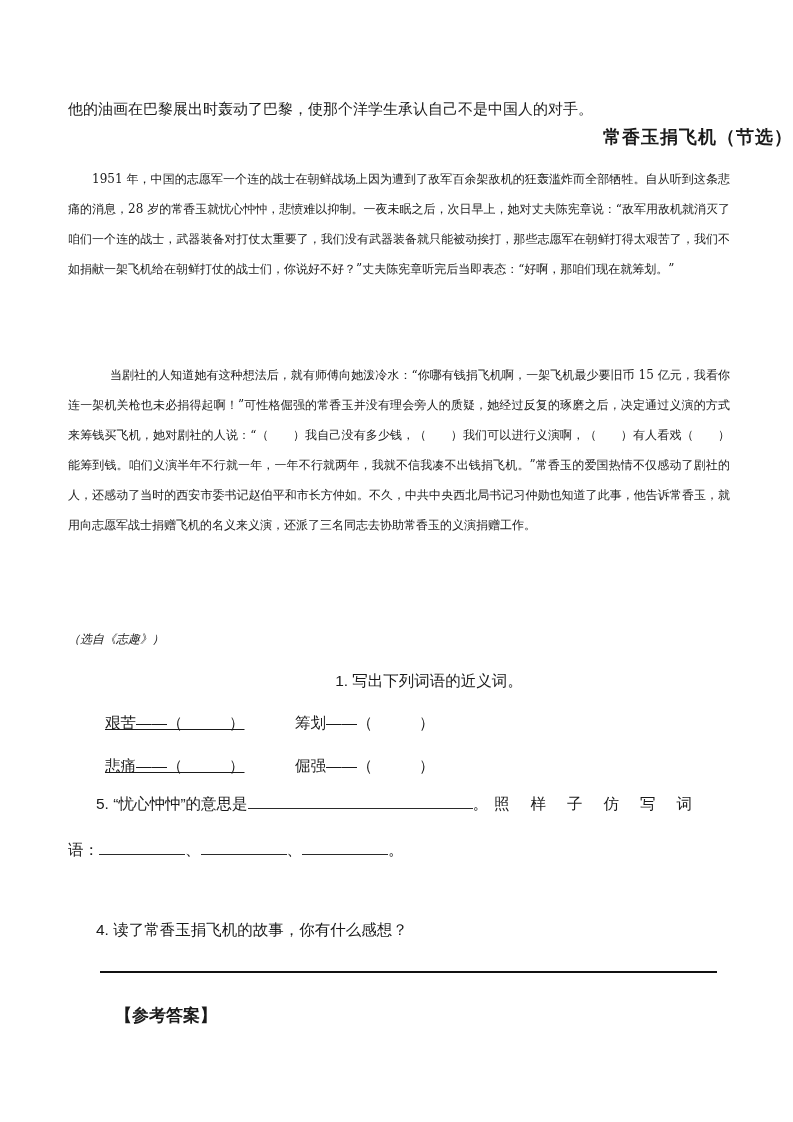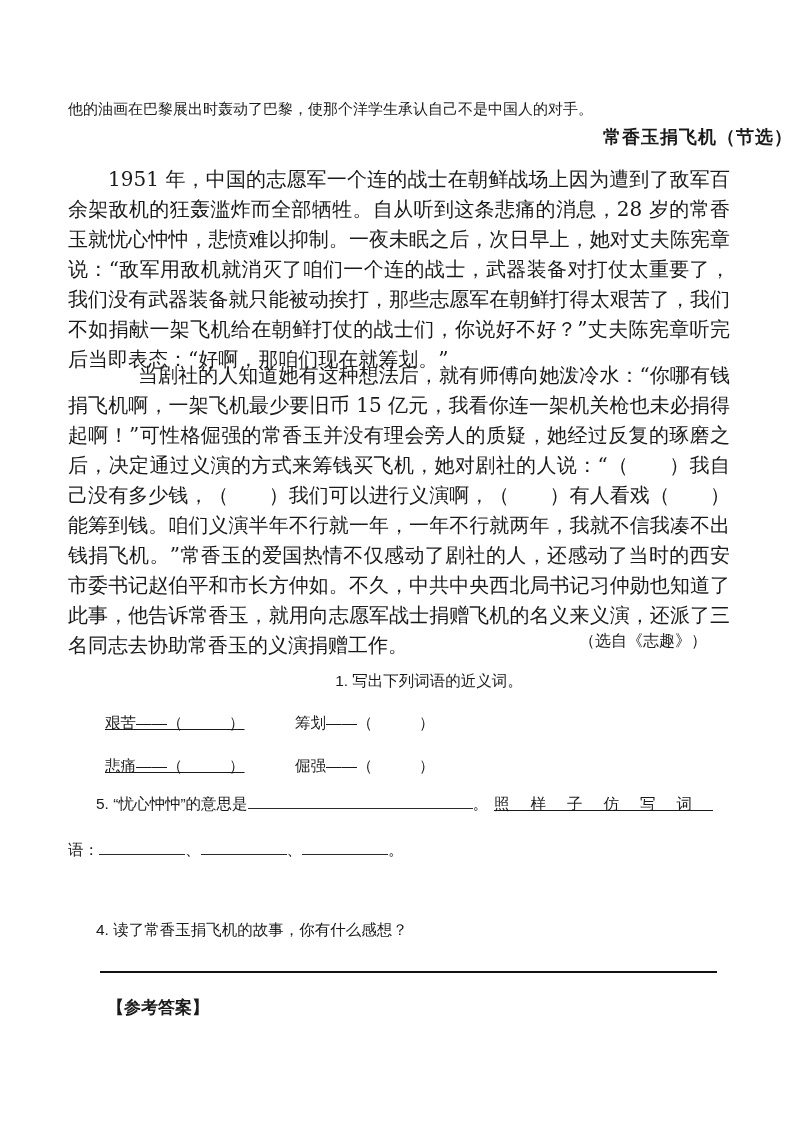--- a/index.html
+++ b/index.html
@@ -39,37 +39,38 @@
     font-weight: bold;
     letter-spacing: 1px;
   }
   
   .article-par {
     position: absolute;
     left: 68px;
     width: 662px;
     margin: 0;
     font-family: "DejaVu Serif", "Liberation Serif", serif;
-    font-size: 20px;
+    font-size: 12px;
     line-height: 30px;
     text-align: justify;
   }
   .article-par.p1 { top: 164px; text-indent: 2em; }
   .article-par.p2 { top: 360px; text-indent: 3.5em; }
   .attribution {
     position: absolute;
     top: 631px;
     left: 68px;
     width: 662px;
     margin: 0;
     box-sizing: border-box;
     padding-right: 23px;
     font-family: "DejaVu Serif", "Liberation Serif", serif;
-    font-size: 16px;
-    text-align: right;
+    font-size: 12px;
+    text-align: left;
+    font-style: italic;
   }
   .question {
     position: absolute;
     left: 68px;
     width: 662px;
     font-size: 15.5px;
     line-height: 22px;
   }
   .indent-1 { padding-left: 28px; }
   .q1-label   { top: 670px; padding-left: 30px; text-align: center; }
@@ -81,35 +82,35 @@
   .q4-label   { top: 919px; }
   .syn-pair-left { display: inline-block; width: 190px; text-decoration: underline; }
   .blank {
     display: inline-block;
     border-bottom: 1px solid #2a2a2a;
     height: 15px;
     vertical-align: baseline;
   }
   .blank-long  { width: 225px; }
   .blank-short { width: 86px; }
-  .spread-text { letter-spacing: 21px; margin-left: 6px; text-decoration: underline; }
+  .spread-text { letter-spacing: 21px; margin-left: 6px; }
   .answer-rule {
     position: absolute;
     top: 971px;
     left: 100px;
     width: 617px;
     margin: 0;
     border: none;
     border-top: 2px solid #111111;
   }
   .answer-header {
     position: absolute;
     top: 992px;
     left: 103px;
-    margin: 4px;
+    margin: 12px;
     font-family: "DejaVu Serif", "Liberation Serif", serif;
     font-size: 17px;
     font-weight: bold;
   }
 </style>
 </head>
 <body>
 
 <div class="page">
 

